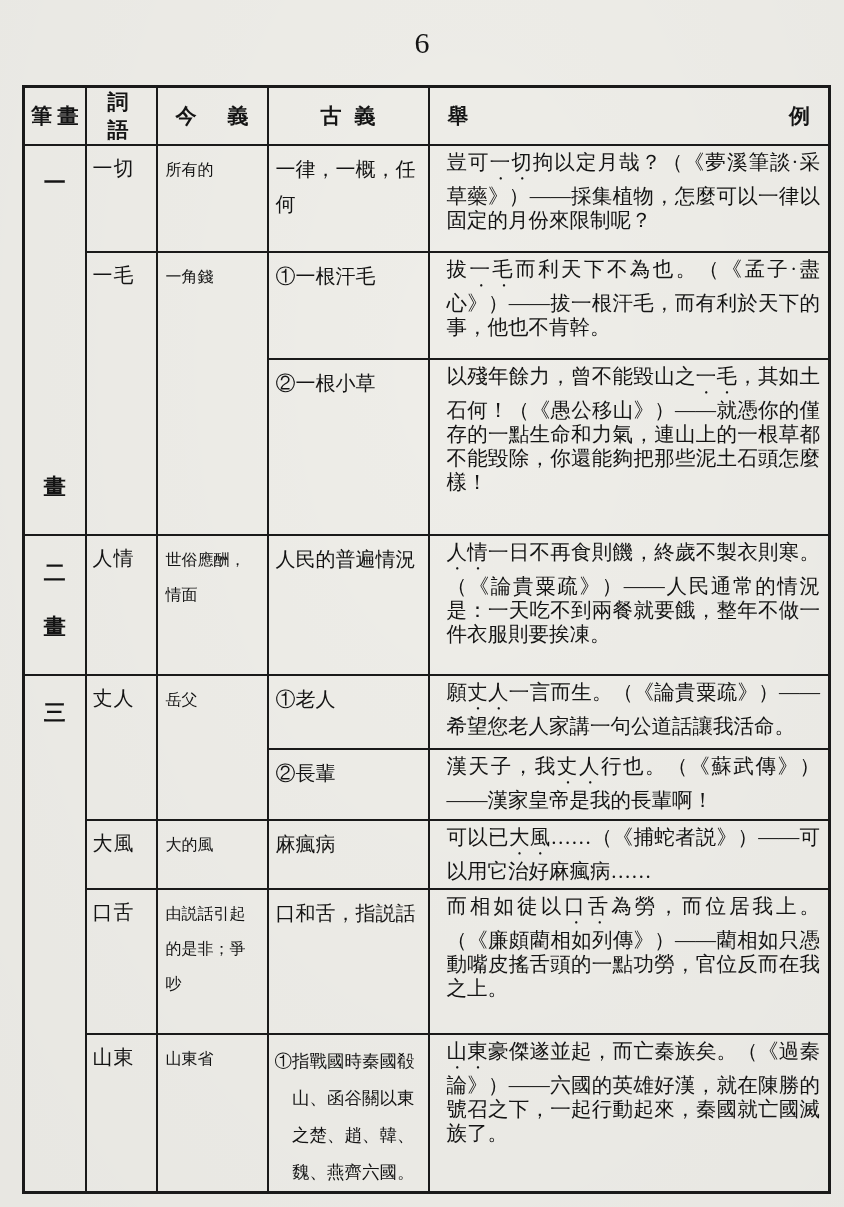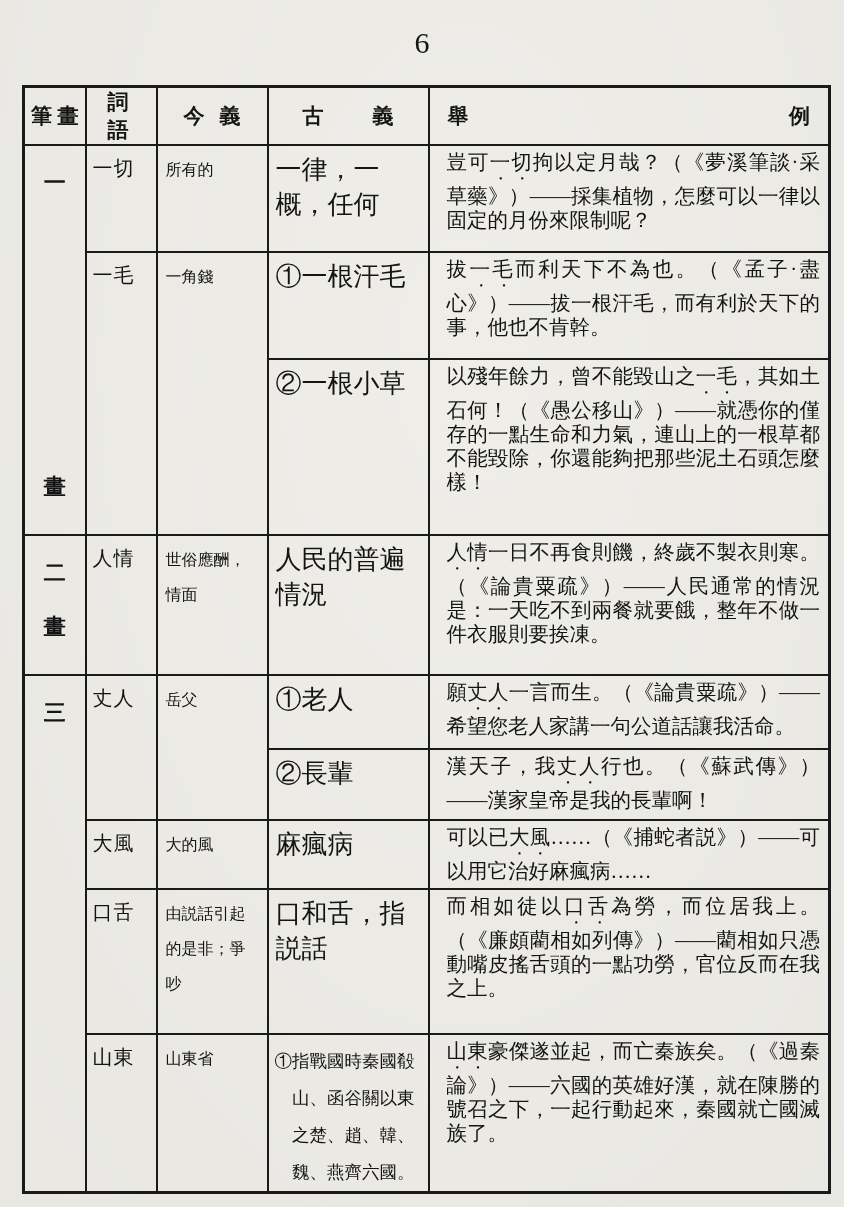--- a/index.html
+++ b/index.html
@@ -45,39 +45,39 @@
   th{
     font-size:21px; font-weight:700;
     text-align:justify; text-align-last:justify;
     vertical-align:middle;
     font-family:"Liberation Sans","DejaVu Sans",sans-serif;
     padding:0 8px;
     letter-spacing:0;
   }
   th.h-strokes{padding:0 6px;}
   th.h-word{padding:0 21px;}
-  th.h-modern{padding:0 26px;}
-  th.h-ancient{padding:0 34px;}
+  th.h-modern{padding:0 18px;}
+  th.h-ancient{padding:0 52px;}
   th.h-example{padding:9px 18px;border-radius:8px;}
   td.c-stroke{
     position:relative;
     font-size:22px; font-weight:600;
     text-align:center;
   }
   td.c-stroke .s-top{position:absolute; top:22px; left:0; width:100%; text-align:center;}
   td.c-stroke .s-bot{position:absolute; bottom:32px; left:0; width:100%; text-align:center;}
   td.c-word{
     font-size:20px; padding:9px 6px 0; text-align:left;
     letter-spacing:1px; white-space:nowrap;
   }
   td.c-modern{
     font-size:16px; line-height:35px; padding:6px 6px 0 8px;
   }
   td.c-ancient{
-    font-size:26px; line-height:35px; padding:6px 12px 0 7px;
+    font-size:20px; line-height:35px; padding:6px 12px 0 7px;
   }
   td.c-ancient.compact{
     font-size:17.5px; line-height:37px;
     padding:8px 4px 0 6px;
     text-indent:-1em; padding-left:calc(6px + 1em);
   }
   td.c-example{
     font-size:20.5px; line-height:24px; padding:4px 8px 0 17px;
     text-align:justify;
     border-radius:9px;

